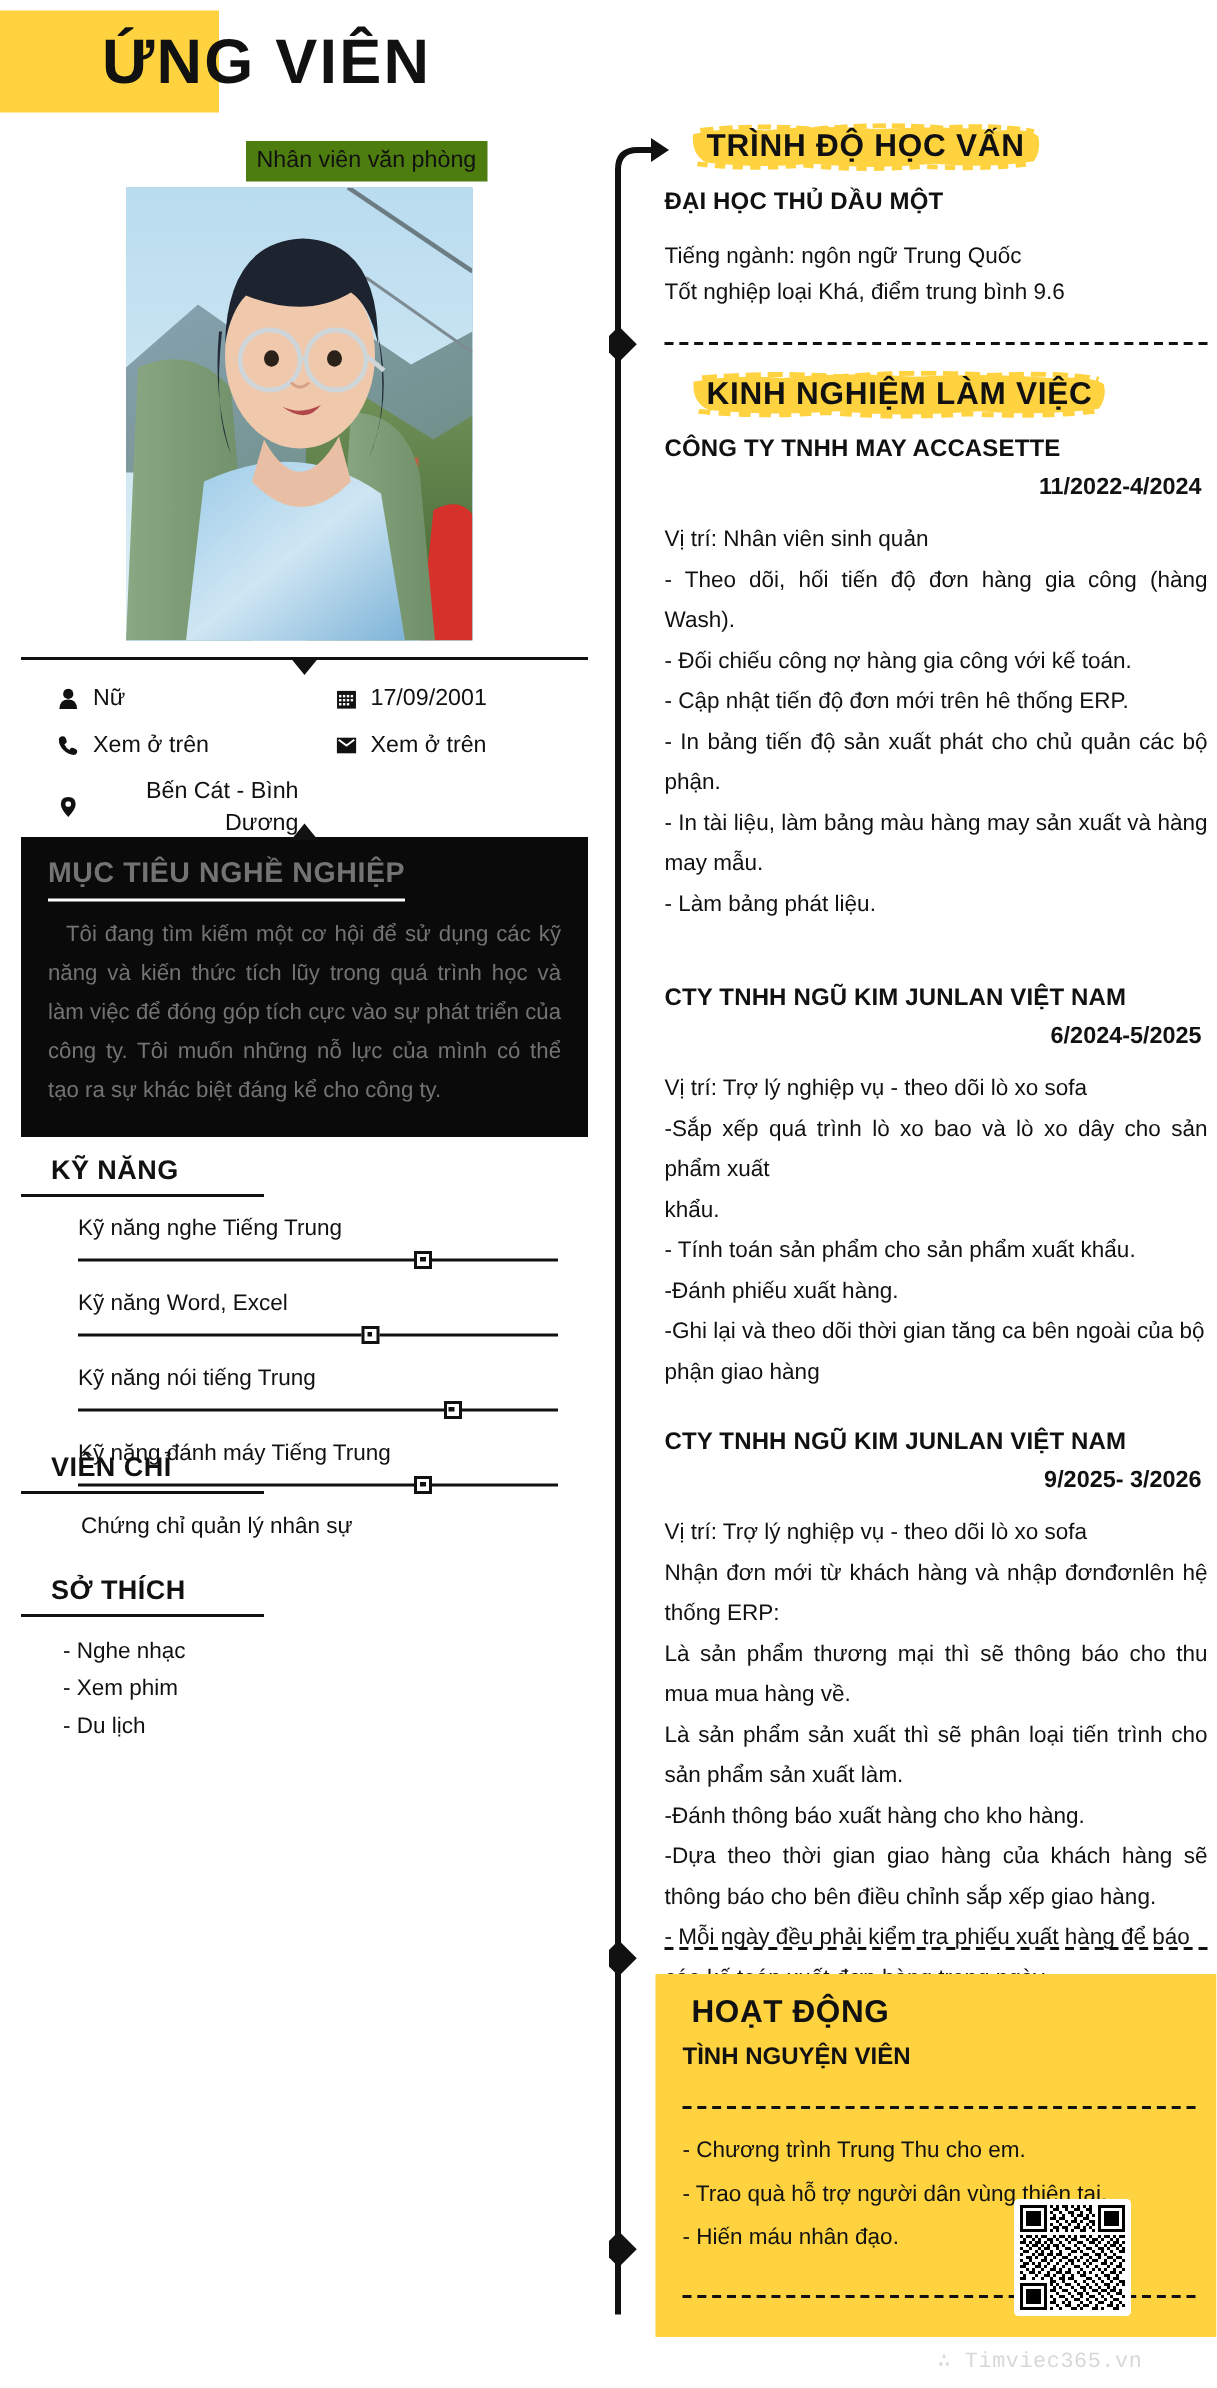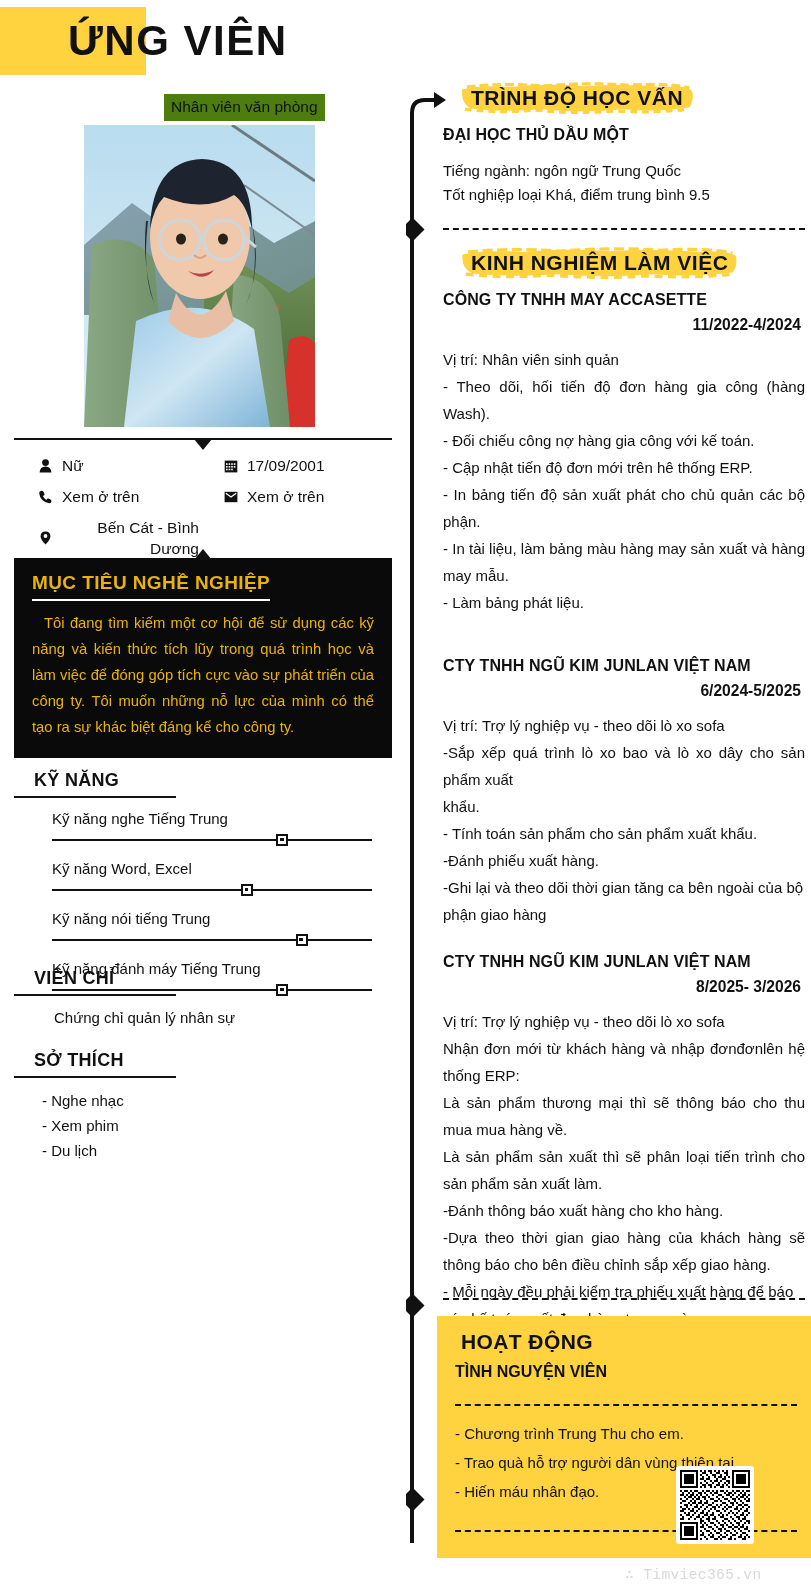--- a/index.html
+++ b/index.html
@@ -118,21 +118,21 @@
     flex: 0 0 15px;
   }
   .contact-item .ic svg { display: block; }
 
   
   .objective {
     position: absolute;
     left: 14px; top: 558px;
     width: 378px;
     background: #0a0a0a;
-    color: #eab308;
+    color: #737373;
     padding: 14px 18px 18px 18px;
   }
   .objective h2 {
     font-size: 19px;
     font-weight: 700;
     letter-spacing: .4px;
     padding-bottom: 5px;
     margin-bottom: 9px;
     display: inline-block;
     border-bottom: 2.4px solid #ffffff;
@@ -507,21 +507,21 @@
           <path d="M3 9 Q24 3 52 6 Q88 1 128 5 Q170 2 208 6 Q232 4 237 11 Q239 22 234 31 Q202 37 166 33 Q124 38 84 33 Q46 37 12 32 Q2 26 3 9 Z" fill="#ffd23f"></path>
           <path d="M6 33 Q40 38 78 34 Q118 39 158 35 Q198 38 231 33" fill="none" stroke="#ffd23f" stroke-width="4" stroke-dasharray="7 5"></path>
           <path d="M8 6 Q46 1 86 5 Q130 0 172 4 Q210 1 234 7" fill="none" stroke="#ffd23f" stroke-width="4" stroke-dasharray="9 4"></path>
         </svg>
         <span class="txt">TRÌNH ĐỘ HỌC VẤN</span>
       </div>
       <div style="margin-top:8px;padding-left:6px;">
         <div class="org">ĐẠI HỌC THỦ DẦU MỘT</div>
         <div style="margin-top:12px;" id="edu-lines">
             <div class="org-sub">Tiếng ngành: ngôn ngữ Trung Quốc</div>
-            <div class="org-sub">Tốt nghiệp loại Khá, điểm trung bình 9.5</div>
+            <div class="org-sub">Tốt nghiệp loại Khá, điểm trung bình 9.6</div>
           </div>
       </div>
     </div>
 
     <div class="r-block" style="top:228px;padding-left:6px;">
       <div class="dashed"></div>
     </div>
 
     <div class="r-block" style="top:247px;">
       <div class="brush-title">
@@ -553,21 +553,21 @@
               <div>Vị trí: Trợ lý nghiệp vụ - theo dõi lò xo sofa</div>
               <div>-Sắp xếp quá trình lò xo bao và lò xo dây cho sản phẩm xuất</div>
               <div>khẩu.</div>
               <div>- Tính toán sản phẩm cho sản phẩm xuất khẩu.</div>
               <div>-Đánh phiếu xuất hàng.</div>
               <div>-Ghi lại và theo dõi thời gian tăng ca bên ngoài của bộ phận giao hàng</div>
             </div>
           </div>
           <div style="margin-bottom: 22px;">
             <div class="org">CTY TNHH NGŨ KIM JUNLAN VIỆT NAM</div>
-            <div class="date">8/2025- 3/2026</div>
+            <div class="date">9/2025- 3/2026</div>
             <div class="body-text">
               <div>Vị trí: Trợ lý nghiệp vụ - theo dõi lò xo sofa</div>
               <div>Nhận đơn mới từ khách hàng và nhập đơnđơnlên hệ thống ERP:</div>
               <div>Là sản phẩm thương mại thì sẽ thông báo cho thu mua mua hàng về.</div>
               <div>Là sản phẩm sản xuất thì sẽ phân loại tiến trình cho sản phẩm sản xuất làm.</div>
               <div>-Đánh thông báo xuất hàng cho kho hàng.</div>
               <div>-Dựa theo thời gian giao hàng của khách hàng sẽ thông báo cho bên điều chỉnh sắp xếp giao hàng.</div>
               <div>- Mỗi ngày đều phải kiểm tra phiếu xuất hàng để báo cáo kế toán xuất đơn hàng trong ngày.</div>
             </div>
           </div>

